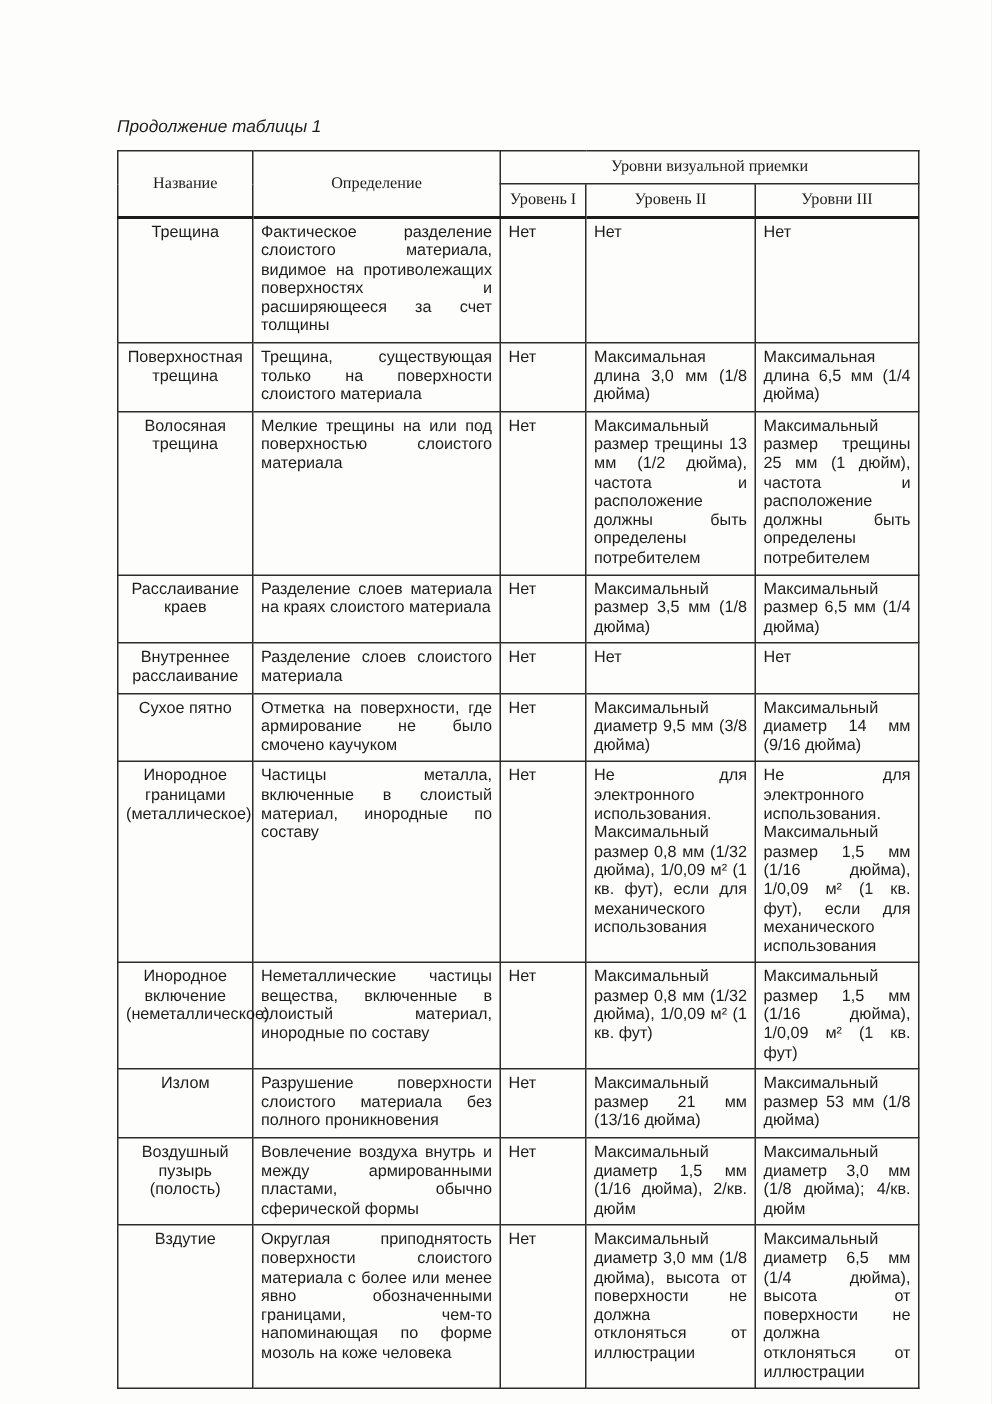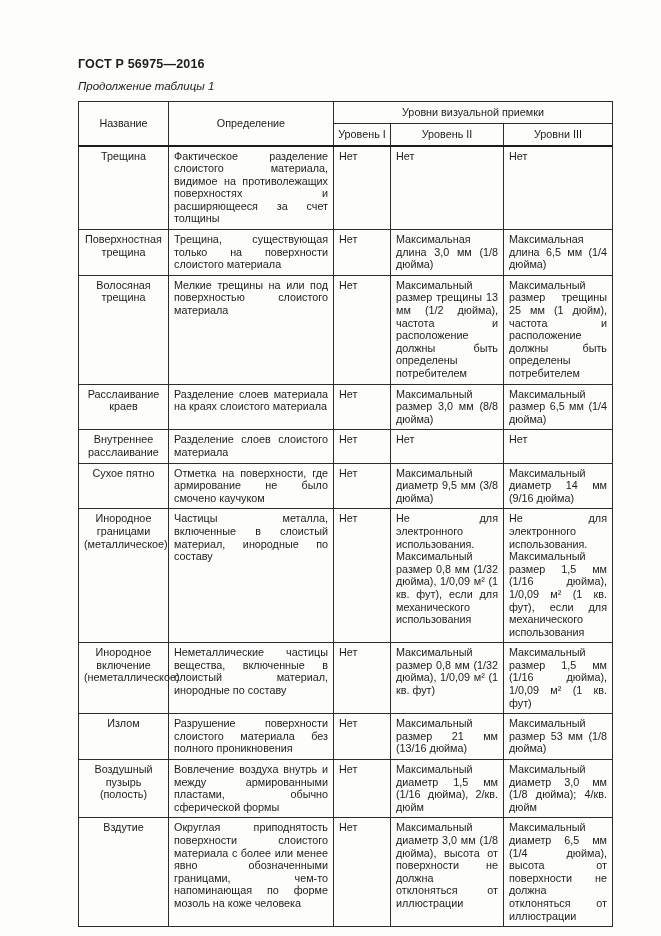--- a/index.html
+++ b/index.html
@@ -18,21 +18,21 @@
     padding: 57px 49px 0 78px;
   }
   .doc-code {
     font-size: 12.5px;
     font-weight: bold;
     letter-spacing: 0.2px;
   }
   .table-caption {
     font-size: 11.5px;
     font-style: italic;
-    margin-top: 9px;
+    margin-top: 22px;
     margin-bottom: 9px;
   }
   table.defects {
     border-collapse: collapse;
     table-layout: fixed;
     width: 534px;
     font-size: 10.8px;
     line-height: 12.6px;
   }
   table.defects col.col-name  { width: 90px; }
@@ -44,37 +44,37 @@
     border: 1px solid #2c2c2c;
     vertical-align: top;
     padding: 3px 5px 4px 5px;
   }
   table.defects thead th {
     font-weight: normal;
     text-align: center;
     vertical-align: middle;
     height: 22px;
     padding: 2px 4px;
+    font-family: Liberation Serif, serif;
   }
   table.defects tbody tr:first-child td {
     border-top: 2px solid #1c1c1c;
   }
   td.c-name { text-align: center; }
   td.c-def  { text-align: justify; }
   td.c-l1   { text-align: center; }
   td.c-l2, td.c-l3 { text-align: justify; }
   td.no-val { text-align: left; }
 </style>
 </head>
 <body>
 
 <div class="page">
   <div class="content">
 
-    <div class="doc-code">ГОСТ Р 56975—2016</div>
 
     <div class="table-caption">Продолжение таблицы 1</div>
 
     <table class="defects">
       <colgroup>
         <col class="col-name">
         <col class="col-def">
         <col class="col-l1">
         <col class="col-l2">
         <col class="col-l3">
@@ -113,21 +113,21 @@
     <td class="c-def">Мелкие трещины на или под поверхностью слоистого материала</td>
     <td class="c-l1 no-val">Нет</td>
     <td class="c-l2">Максимальный размер трещины 13 мм (1/2 дюйма), частота и расположение должны быть определены потребителем</td>
     <td class="c-l3">Максимальный размер трещины 25 мм (1 дюйм), частота и расположение должны быть определены потребителем</td>
   </tr>
 
   <tr>
     <td class="c-name">Расслаивание краев</td>
     <td class="c-def">Разделение слоев материала на краях слоистого материала</td>
     <td class="c-l1 no-val">Нет</td>
-    <td class="c-l2">Максимальный размер 3,0 мм (8/8 дюйма)</td>
+    <td class="c-l2">Максимальный размер 3,5 мм (1/8 дюйма)</td>
     <td class="c-l3">Максимальный размер 6,5 мм (1/4 дюйма)</td>
   </tr>
 
   <tr>
     <td class="c-name">Внутреннее расслаивание</td>
     <td class="c-def">Разделение слоев слоистого материала</td>
     <td class="c-l1 no-val">Нет</td>
     <td class="c-l2 no-val">Нет</td>
     <td class="c-l3 no-val">Нет</td>
   </tr>

